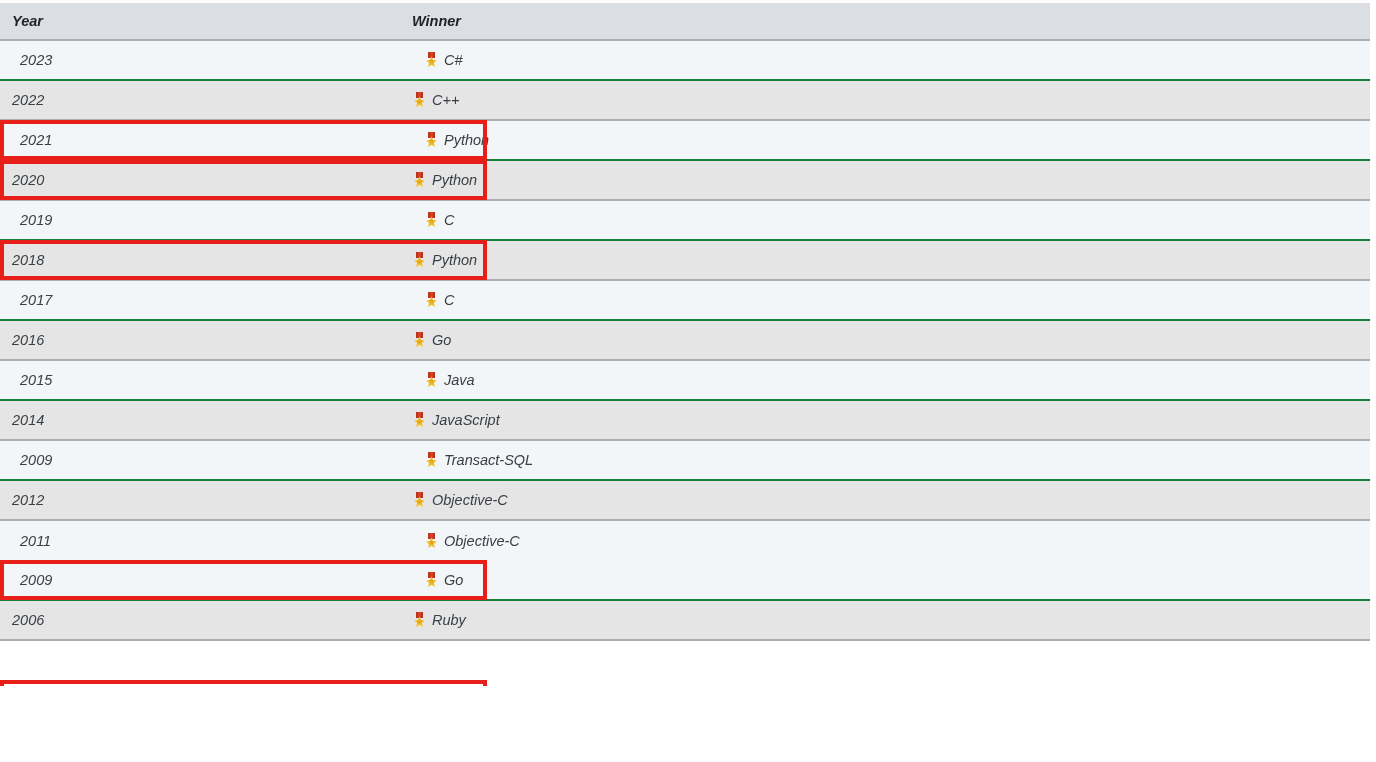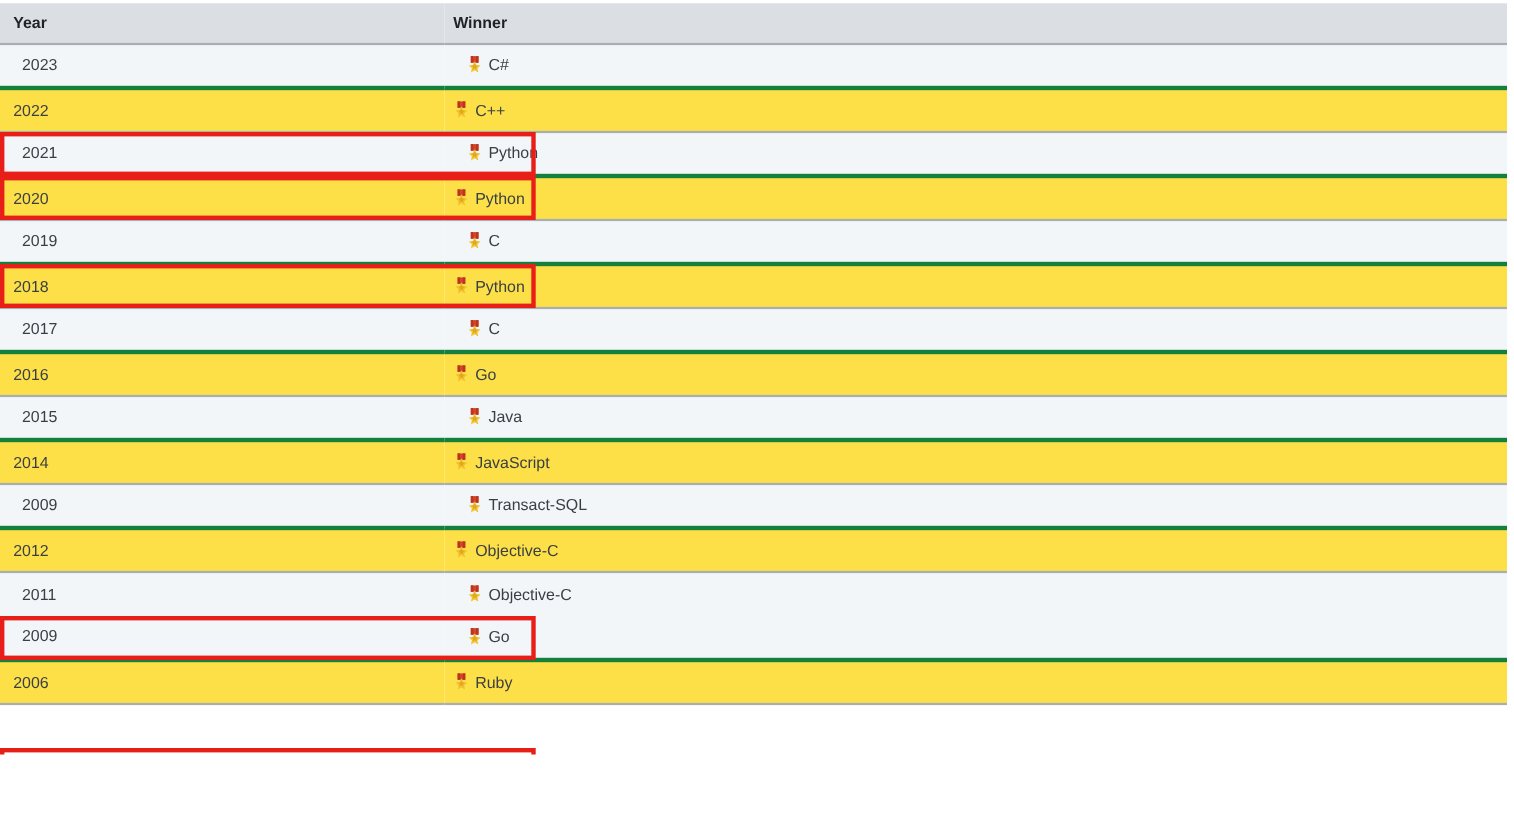--- a/index.html
+++ b/index.html
@@ -14,20 +14,21 @@
     font-family: "Liberation Sans", sans-serif;
     -webkit-font-smoothing: antialiased;
   }
 
   #page {
     position: relative;
     width: 1376px;
     height: 686px;
     background: #ffffff;
     overflow: hidden;
+    font-style: italic;
   }
 
   .table-wrap {
     position: absolute;
     left: 0;
     top: 3px;
     width: 1370px;
   }
 
   table.winners {
@@ -54,22 +55,22 @@
   thead th.winner-head { padding-left: 8px; margin-top: 47px; }
 
   tbody tr {
     height: 40px;
   }
   tbody tr.row-light td {
     background: #f2f6f9;
     padding-left: 20px;
   }
   tbody tr.row-dark td {
-    background: #fde047;
-    border-top: 4px solid #15803d;
+    background: #e5e5e5;
+    border-top: 2px solid #15803d;
     border-bottom: 2px solid #a9aeb3;
     margin-left: 23px;
   }
 
   tbody td {
     height: 40px;
     padding: 0 0 0 12px;
     font-size: 14.5px;
     color: #3a3f44;
     vertical-align: middle;

